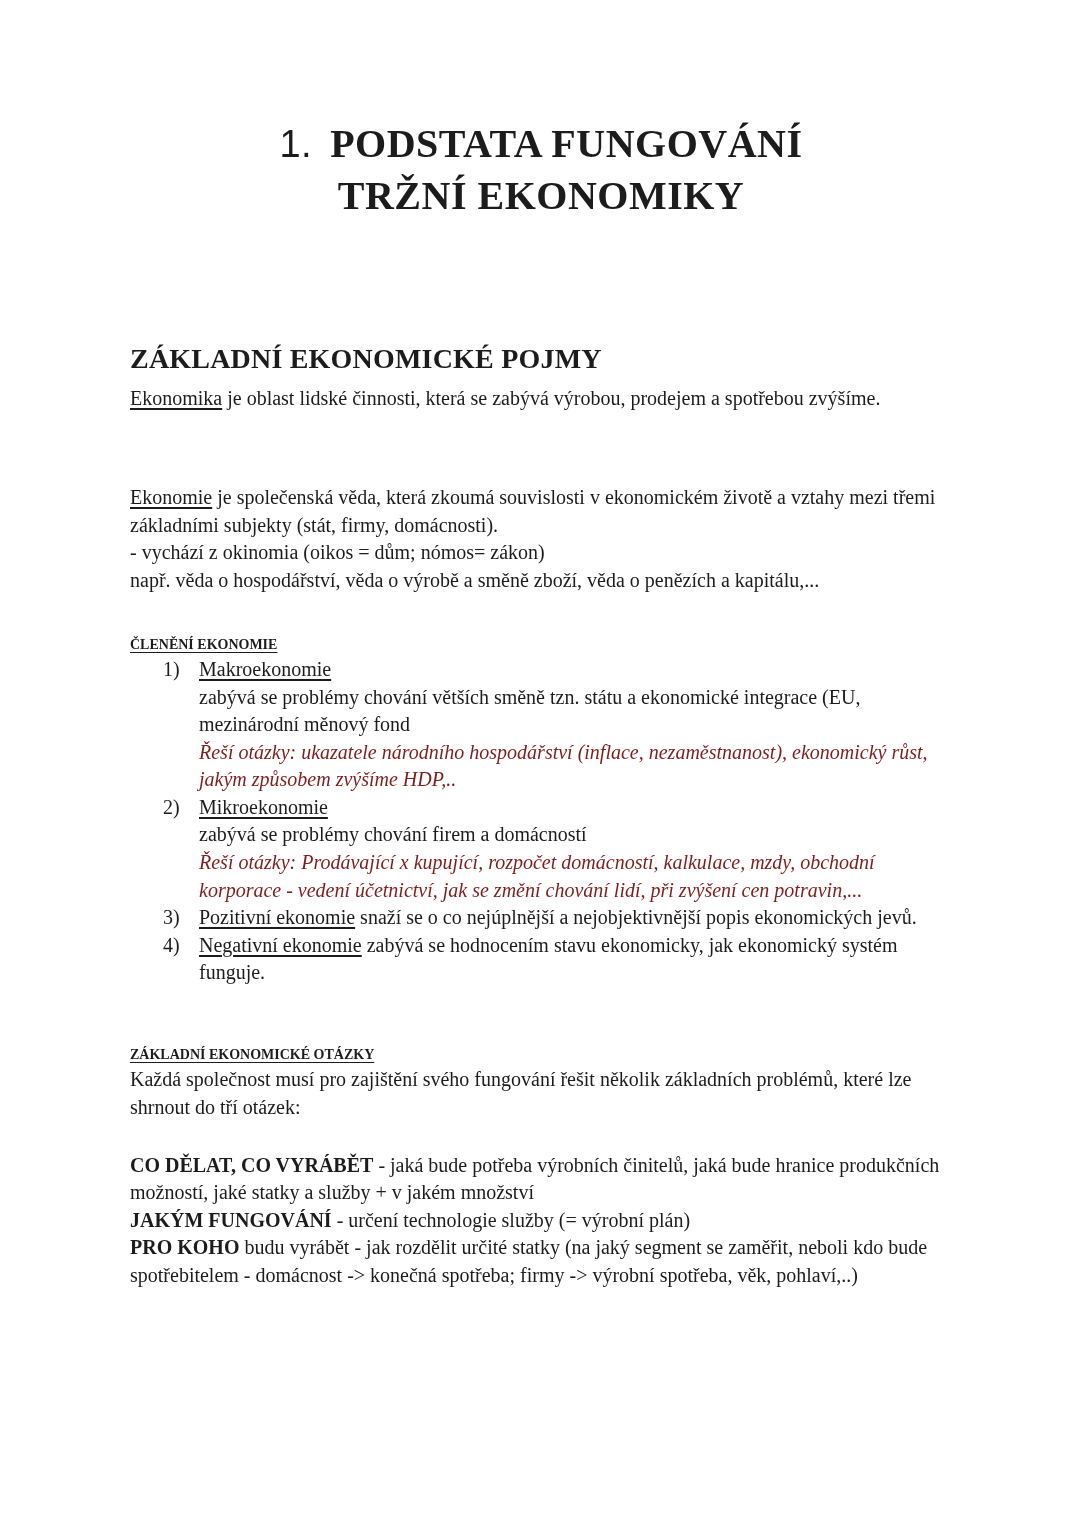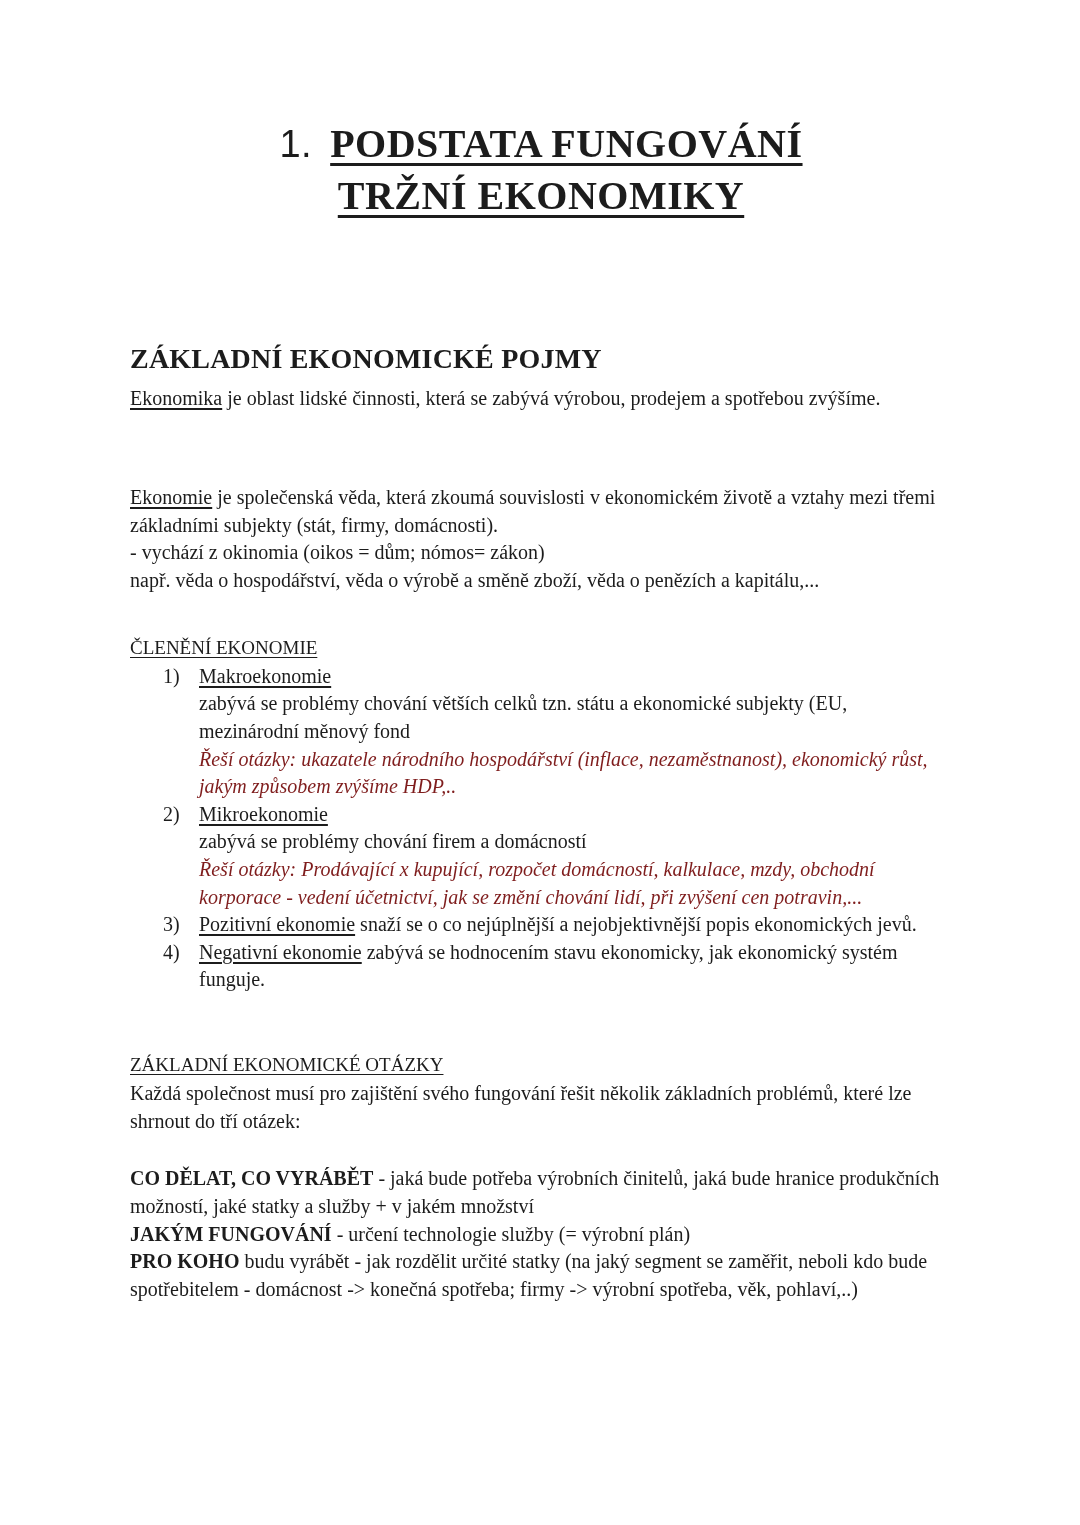--- a/index.html
+++ b/index.html
@@ -30,35 +30,34 @@
     letter-spacing: 0.5px;
   }
   .title-number {
     font-family: "Liberation Sans", "DejaVu Sans", sans-serif;
     font-weight: 400;
     font-size: 38px;
     text-decoration: none;
     margin-right: 18px;
   }
   .title-text {
-    text-decoration: underline;
     text-decoration-thickness: 3px;
     text-underline-offset: 6px;
   }
 
   
   .h-main {
     font-size: 28px;
     font-weight: 700;
     margin: 0 0 6px 0;
     letter-spacing: 0.2px;
   }
   .h-sub {
-    font-size: 19px;
-    font-weight: 400;
+    font-size: 14px;
+    font-weight: 700;
     text-decoration: underline;
     text-underline-offset: 3px;
     margin: 0 0 2px 0;
   }
 
   p { margin: 0; }
   .u { text-decoration: underline; text-underline-offset: 3px; }
   .b { font-weight: 700; }
 
   .para-ekonomika { margin-bottom: 72px; }
@@ -111,21 +110,21 @@
   </div>
 
   <h3 class="h-sub">ČLENĚNÍ EKONOMIE</h3>
 
   <div class="olist">
 
     <div class="li">
       <span class="num">1)</span>
       <div class="li-body">
         <div><span class="u">Makroekonomie</span><span></span></div>
-        <div>zabývá se problémy chování větších celků tzn. státu a ekonomické subjekty (EU, mezinárodní měnový fond</div>
+        <div>zabývá se problémy chování větších směně tzn. státu a ekonomické integrace (EU, mezinárodní měnový fond</div>
         <div class="note">Řeší otázky:  ukazatele národního hospodářství (inflace, nezaměstnanost), ekonomický růst, jakým způsobem zvýšíme HDP,..</div>
       </div>
     </div>
 
     <div class="li">
       <span class="num">2)</span>
       <div class="li-body">
         <div><span class="u">Mikroekonomie</span><span></span></div>
         <div>zabývá se problémy chování firem a domácností</div>
         <div class="note">Řeší otázky: Prodávající x kupující, rozpočet domácností, kalkulace, mzdy, obchodní korporace - vedení účetnictví, jak se změní chování lidí, při zvýšení cen potravin,...</div>

